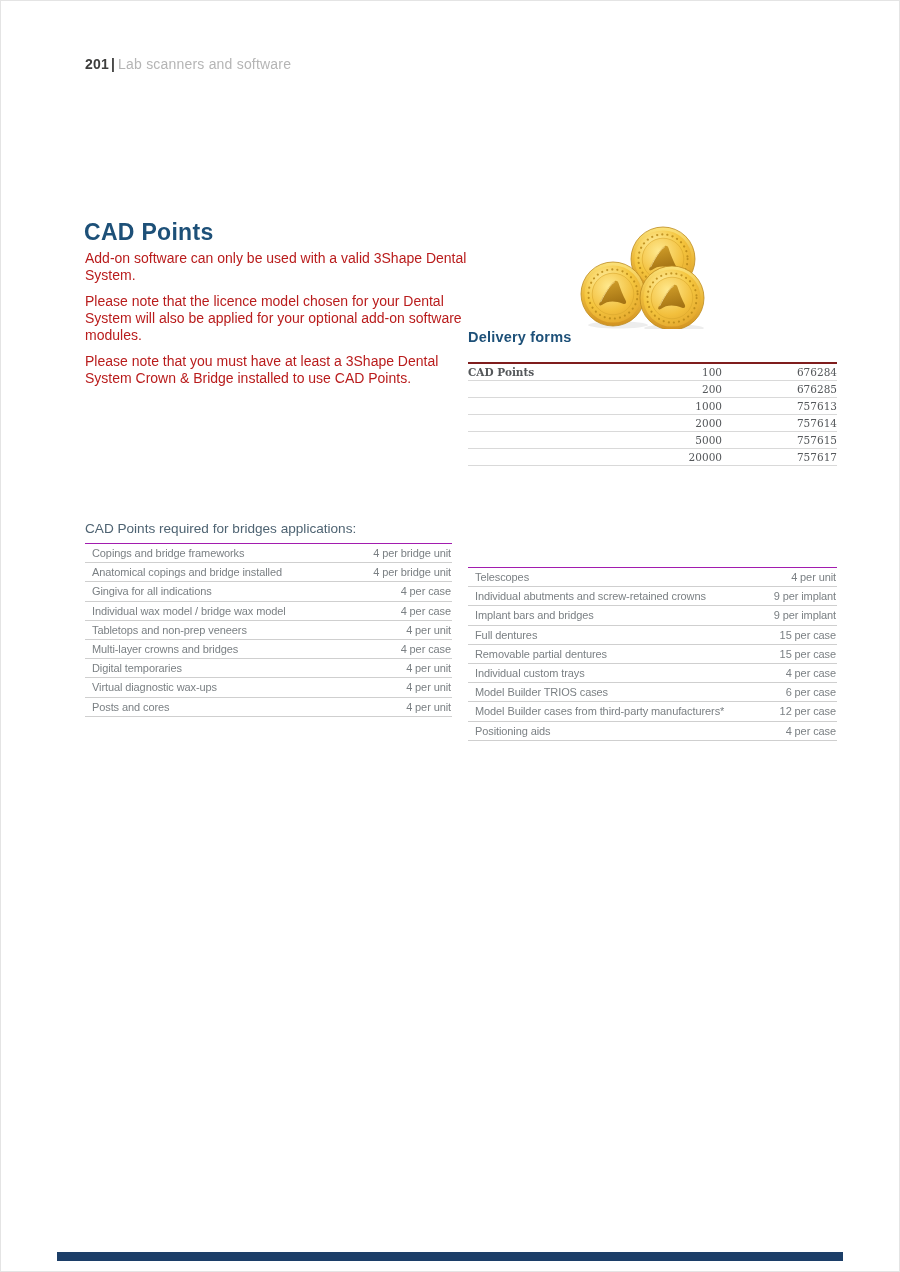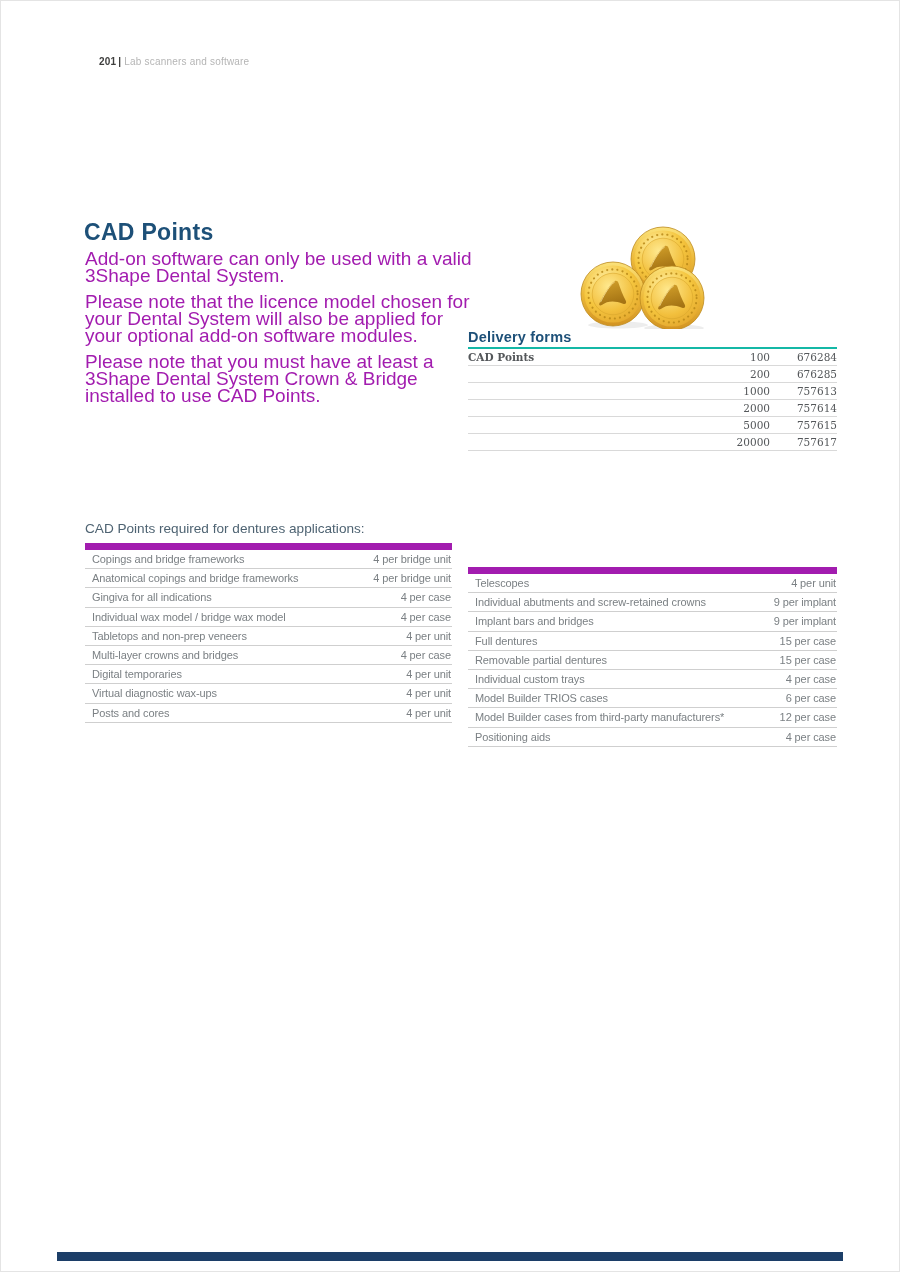--- a/index.html
+++ b/index.html
@@ -3,45 +3,45 @@
 <meta charset="utf-8">
 <style>
   html,body{margin:0;padding:0;}
   body{
     width:900px;height:1272px;position:relative;background:#ffffff;
     font-family:"Liberation Sans",sans-serif;overflow:hidden;
   }
   .page-frame{position:absolute;inset:0;border:1px solid #e4e4e4;pointer-events:none;}
 
   
-  .page-header{position:absolute;left:99px;top:56px;font-size:10px;letter-spacing:.2px;}
+  .page-header{position:absolute;left:85px;top:56px;font-size:14px;letter-spacing:.2px;}
   .page-num{font-weight:bold;color:#3e3e3d;}
   .page-sep{font-weight:bold;color:#3e3e3d;margin:0 3px 0 2px;}
   .page-section{color:#b5b5b5;}
 
   
   .doc-title{position:absolute;left:84px;top:204px;font-size:23px;font-weight:bold;color:#1d5078;letter-spacing:.3px;}
   .intro{position:absolute;left:85px;top:250px;width:388px;}
-  .intro p{margin:0 0 9px 0;font-size:19px;line-height:17px;color:#a21caf;}
+  .intro p{margin:0 0 9px 0;font-size:14px;line-height:17px;color:#b91c1c;}
 
   
   .coins{position:absolute;left:578px;top:215px;width:140px;height:114px;}
 
   
   .delivery{position:absolute;left:468px;top:329px;width:369px;}
-  .delivery-title{font-size:14.5px;font-weight:bold;color:#1d5078;letter-spacing:.2px;padding-bottom:2px;border-bottom:2px solid #14b8a6;}
+  .delivery-title{font-size:14.5px;font-weight:bold;color:#1d5078;letter-spacing:.2px;padding-bottom:17px;border-bottom:2px solid #7f1d1d;}
   .d-row{display:flex;align-items:center;height:16px;border-bottom:1px solid #d9d9d9;
          font-family:"DejaVu Serif",serif;font-size:10.5px;color:#54575a;}
   .d-label{flex:1;font-weight:bold;}
   .d-qty{width:80px;text-align:right;font-weight:normal;}
-  .d-part{width:67px;text-align:right;}
+  .d-part{width:67px;text-align:right;margin-left:48px;}
 
   
   .apps-heading{position:absolute;left:85px;top:521px;font-size:13.6px;color:#4e6372;}
-  .apps-table{position:absolute;top:543px;border-top:7px solid #a21caf;}
+  .apps-table{position:absolute;top:543px;border-top:1px solid #a21caf;}
   .apps-left{left:85px;width:367px;}
   .apps-right{left:468px;width:369px;margin-top:24px;}
   .a-row{display:flex;align-items:center;height:18.2px;border-bottom:1px solid #cfcfcf;
          font-size:11px;color:#7b8084;letter-spacing:-0.1px;}
   .a-name{flex:1;padding-left:7px;}
   .a-value{text-align:right;padding-right:1px;white-space:nowrap;}
 
   
   .footer-bar{position:absolute;left:57px;top:1252px;width:786px;height:9px;background:#1c3e68;}
 </style>
@@ -145,31 +145,31 @@
 
 
       <div class="d-row">
         <span class="d-label"></span>
         <span class="d-qty">20000</span>
         <span class="d-part">757617</span>
       </div>
     </div>
 </div>
 
-<div class="apps-heading">CAD Points required for dentures applications:</div>
+<div class="apps-heading">CAD Points required for bridges applications:</div>
 
 <div class="apps-table apps-left">
 
     <div class="a-row">
       <span class="a-name">Copings and bridge frameworks</span>
       <span class="a-value">4 per bridge unit</span>
     </div>
 
     <div class="a-row">
-      <span class="a-name">Anatomical copings and bridge frameworks</span>
+      <span class="a-name">Anatomical copings and bridge installed</span>
       <span class="a-value">4 per bridge unit</span>
     </div>
 
     <div class="a-row">
       <span class="a-name">Gingiva for all indications</span>
       <span class="a-value">4 per case</span>
     </div>
 
     <div class="a-row">
       <span class="a-name">Individual wax model / bridge wax model</span>

